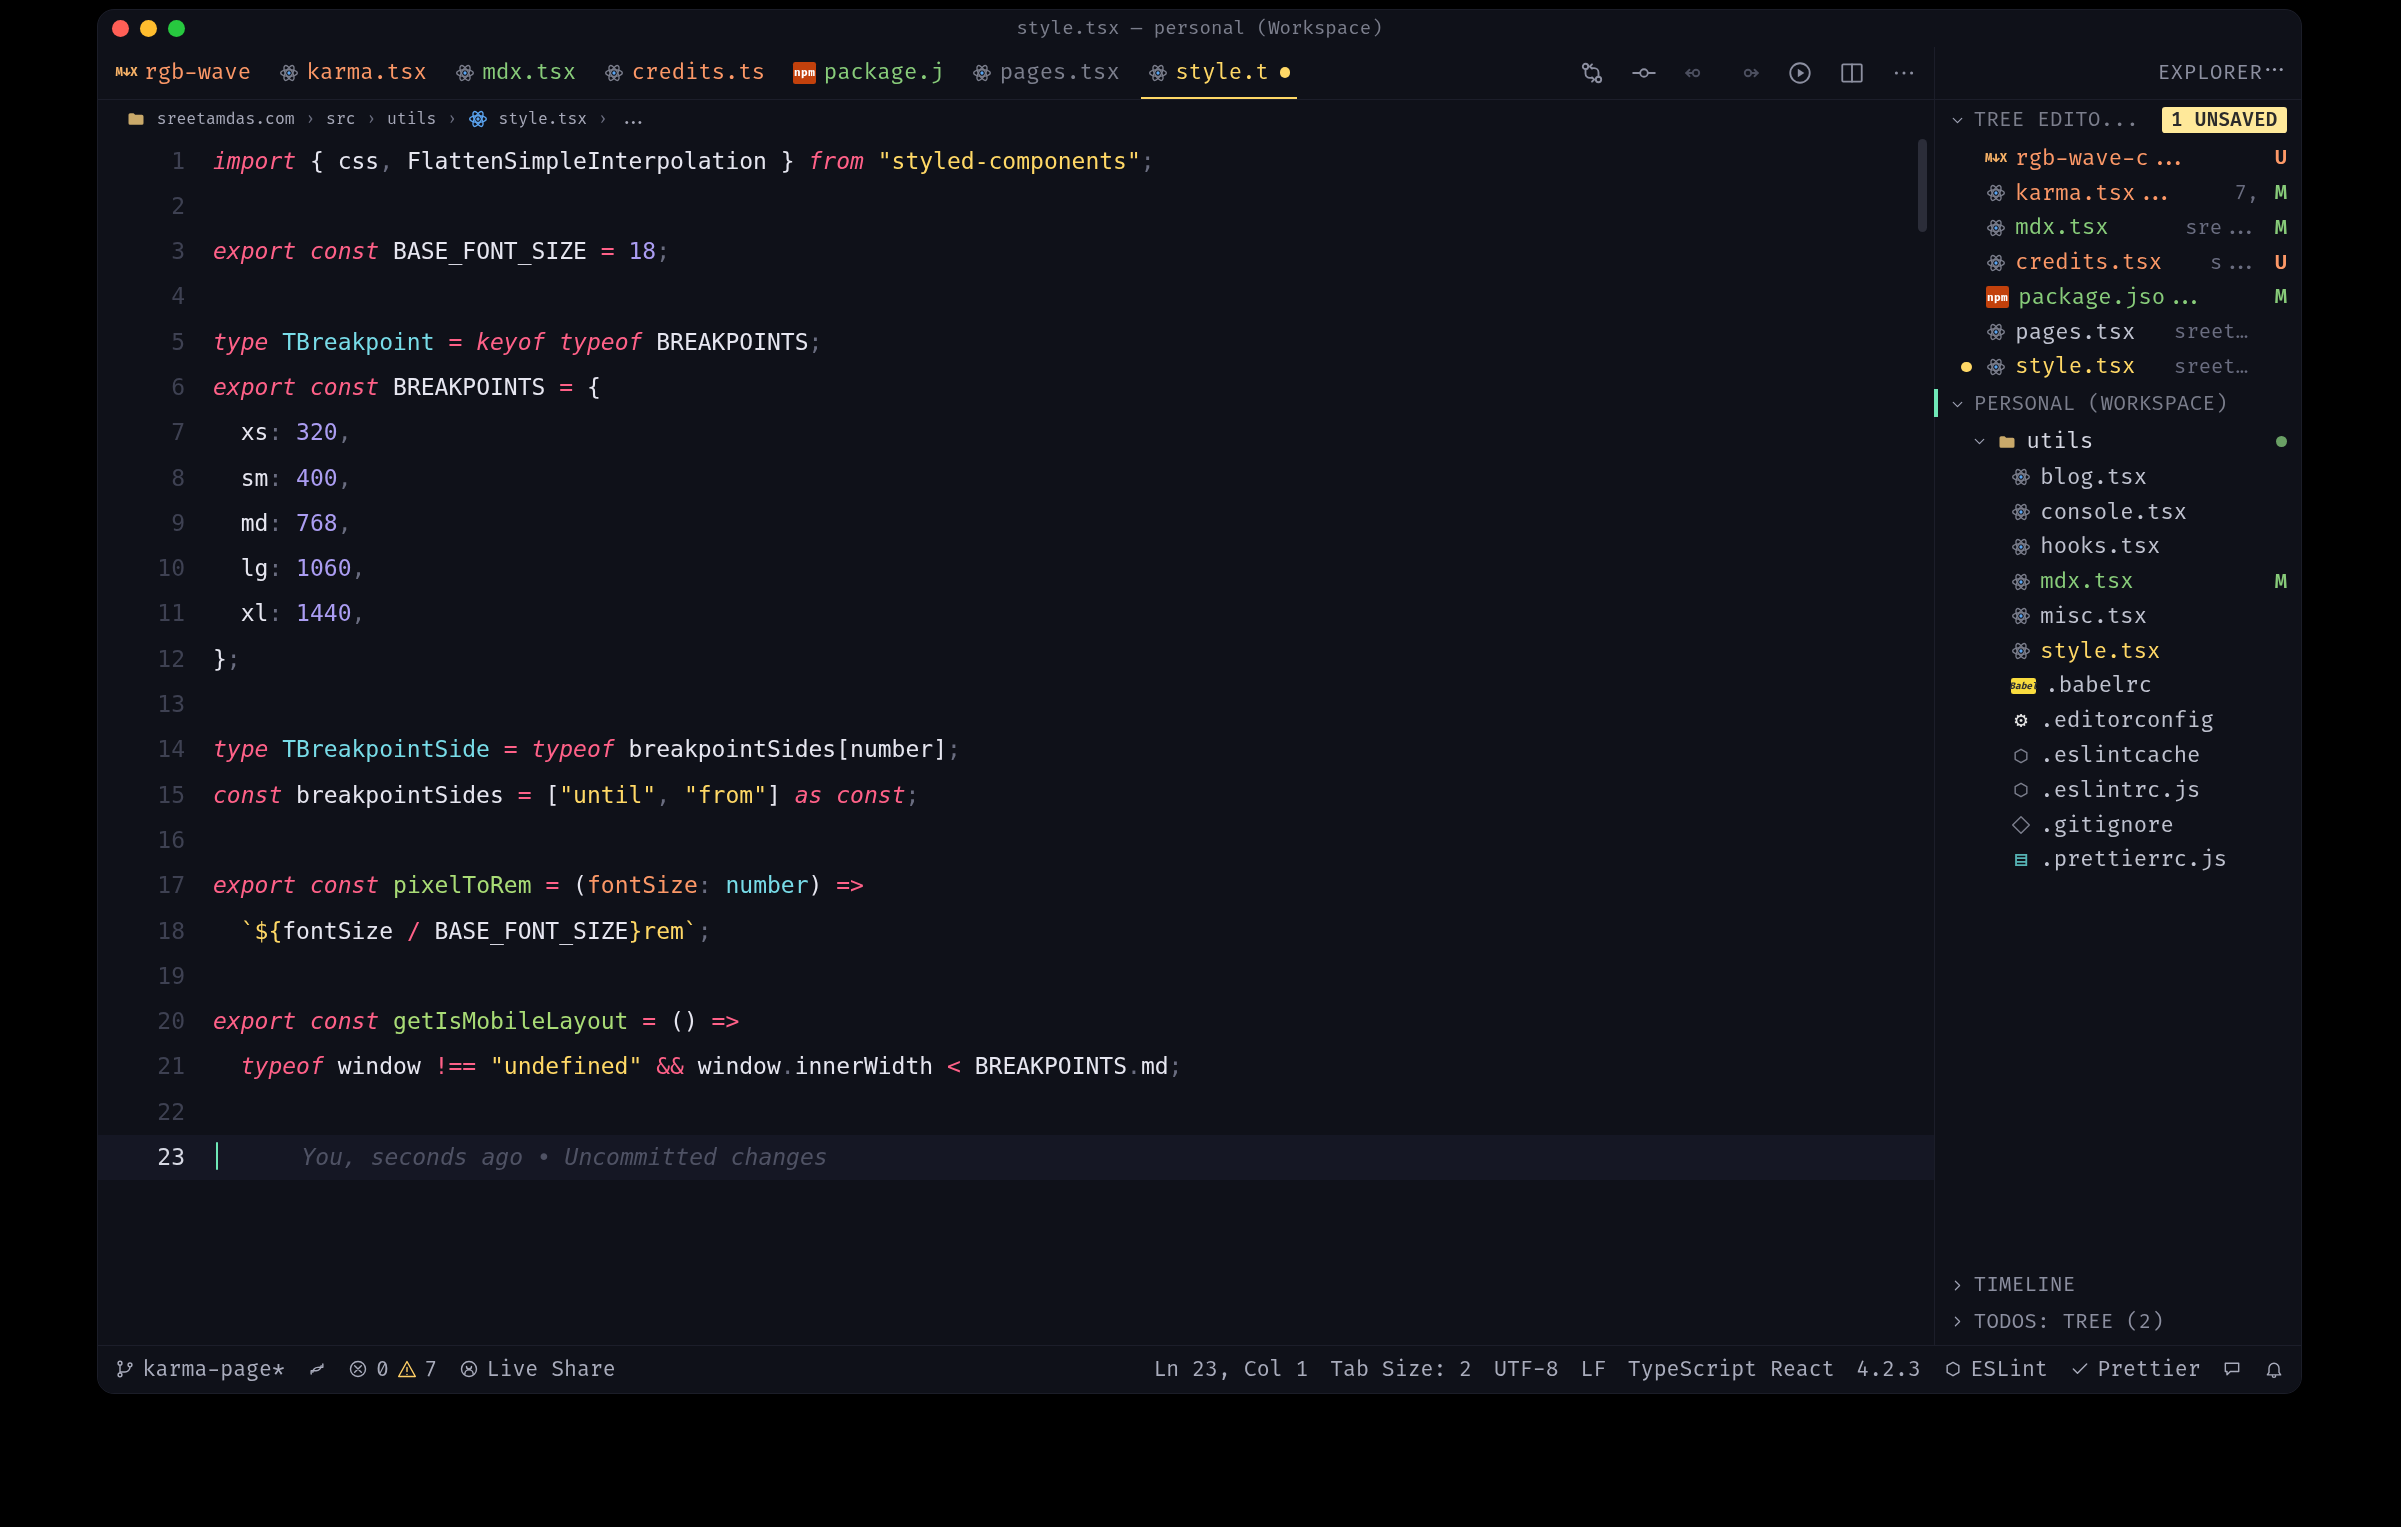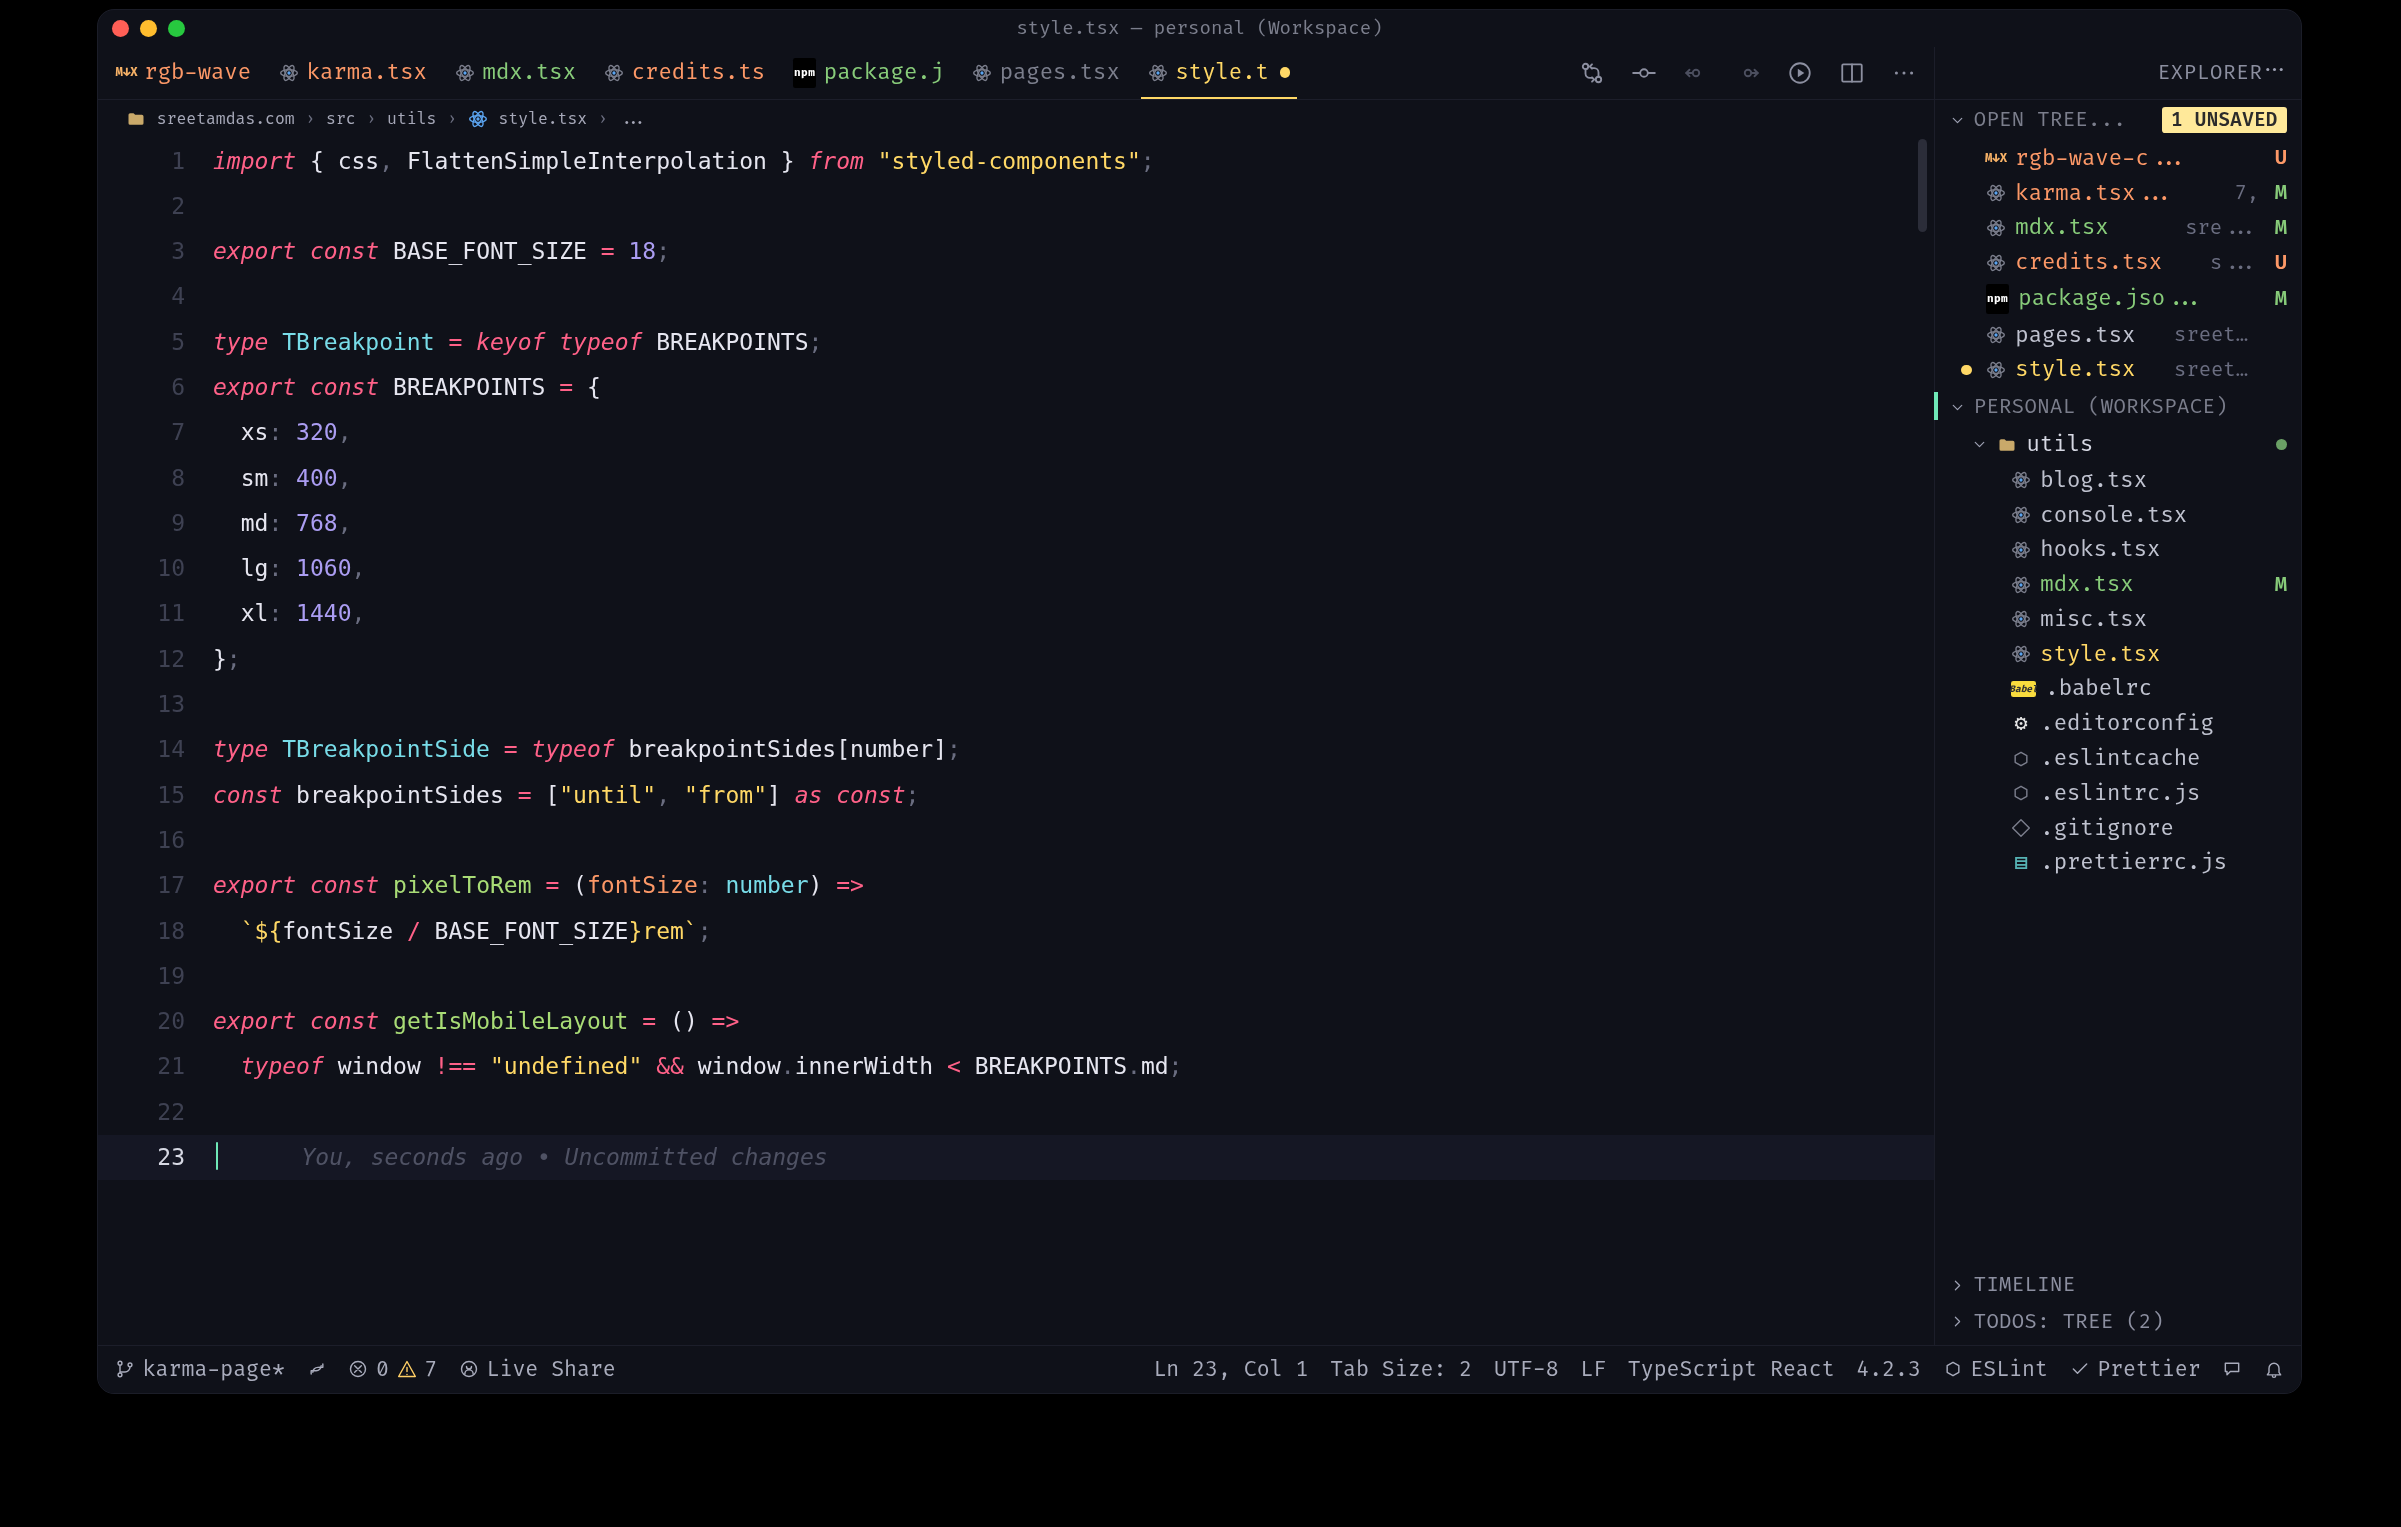--- a/index.html
+++ b/index.html
@@ -76,23 +76,23 @@
   .tab.pkg span.lbl{ color:var(--green2); }
   .tab.pages span.lbl{ color:var(--text-dim); }
   .tab.style span.lbl{ color:var(--yellow); }
   .tab.active::after {
     content:""; position:absolute; left:7.7px; right:7.7px; bottom:-0.8px; height:2.3px;
     background:var(--tab-active-underline);
   }
   .tab .dirty { width:10.8px; height:10.8px; border-radius:50%; background:var(--yellow); margin-left:3.1px; }
   .icon { width:20px; height:20px; display:inline-flex; align-items:center; justify-content:center; }
   .react-i svg { width:20px; height:20px; }
-  .npm-i { background:#000000; color:#fff; font-size:10.8px; font-weight:700;
+  .npm-i { background:#c2410c; color:#fff; font-size:10.8px; font-weight:700;
     display:flex; align-items:center; justify-content:center; border-radius:2.3px;
-    width:23px; height:30px; letter-spacing:0.4px;}
+    width:23px; height:22px; letter-spacing:0.4px;}
   .mdx-i { color:#f7b267; font-weight:700; font-size:12px; }
 
   .tab-actions { display:flex; align-items:center; gap:26px; padding:0 17px 0 23px; margin-left:auto; }
   .tab-actions .ico { color:#8c8fa0; width:26px; height:26px; display:flex; align-items:center; justify-content:center; cursor:pointer;}
   .tab-actions .ico.dim { color:#4c4f5f; }
 
   
   .crumbs {
     height:39px; display:flex; align-items:center; gap:10.8px; padding-left:28px;
     font-size:16px; color:var(--text-mid);
@@ -454,21 +454,21 @@
         </span>
       </div>
 
       <div class="sb-sec">
         <div class="hdr">
           <span class="chev">
             <svg viewBox="0 0 24 24" width="17" height="17">
                 <path d="M6 9l6 6 6-6"></path>
               </svg>
           </span>
-          <span>OPEN TREE...</span>
+          <span>TREE EDITO...</span>
           <span class="badge-unsaved">1 UNSAVED</span>
         </div>
         <ul class="sb-list" id="open-editors">
             <li class="sb-item orange">
               <span class="icon mdx-i">M↓X</span>
               <span class="lab">rgb-wave-c...</span>
               <span class="stat u">U</span>
             </li>
             <li class="sb-item orange">
               <span class="icon react-i">

